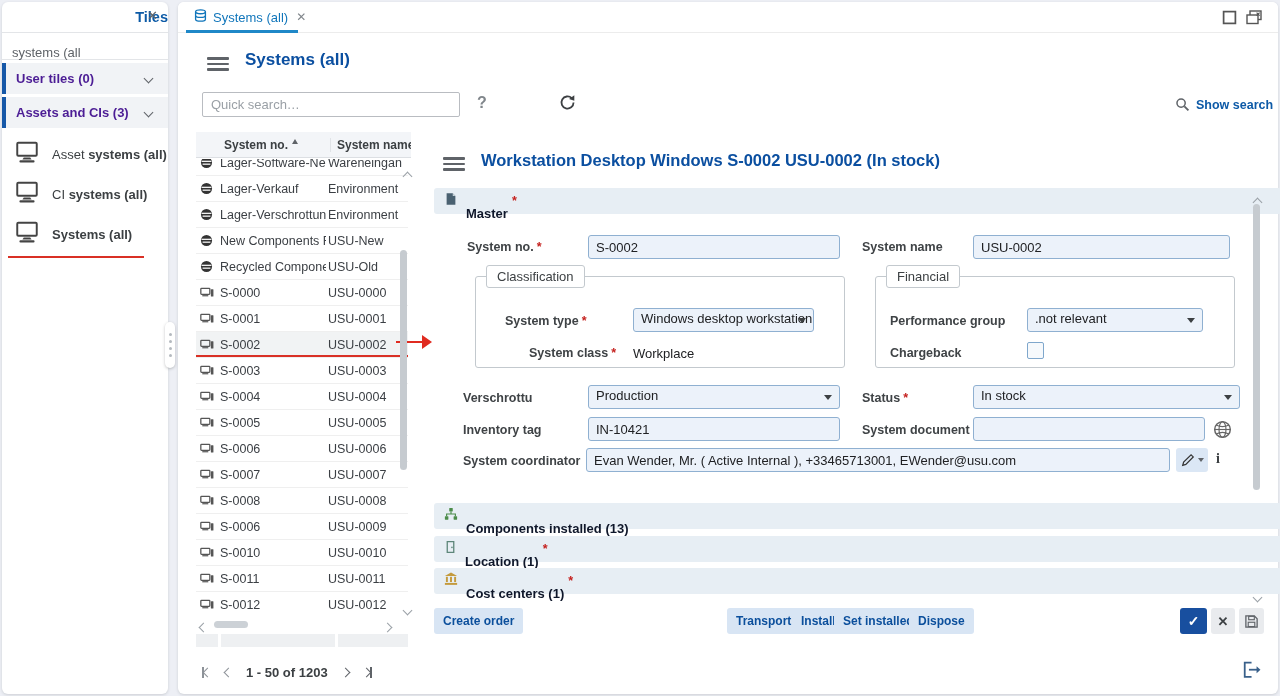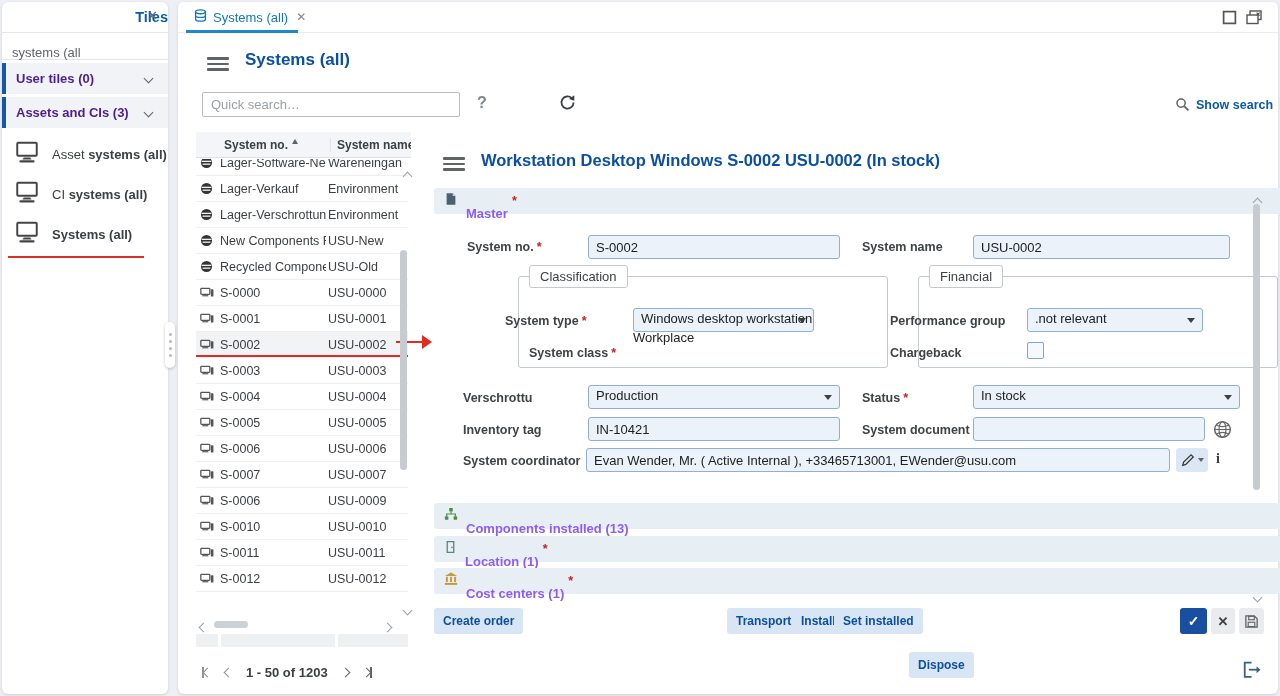--- a/index.html
+++ b/index.html
@@ -75,27 +75,27 @@
   .foot-strip { position:absolute; left:18px; top:632px; width:212px; height:13px; background:#eef0f2; }
   .foot-gap { position:absolute; top:632px; width:3px; height:13px; background:#fff; }
   .pager { position:absolute; left:24px; top:658px; height:24px; display:flex; align-items:center; gap:14px; color:#8d9298; }
   .pager .ptext { font-size:13px; font-weight:bold; color:#3c4043; }
   .pgbtn { display:flex; align-items:center; cursor:pointer; }
   .pgbar { display:inline-block; width:2px; height:11px; background:#8d9298; }
 
   
   .d-title { position:absolute; left:303px; top:149px; font-size:16.5px; font-weight:bold; color:#0b4fa0; }
   .secbar { position:absolute; left:256px; width:992px; height:26px; background:#e7eef4; border-radius:3px; display:flex; align-items:center; padding:0 10px; gap:8px; }
-  .secbar .slabel { font-size:13px; font-weight:bold; color:#8b5cf6;margin-top:24px; }
+  .secbar .slabel { font-size:13px; font-weight:bold; color:#0f172a;margin-top:24px; }
   .req { color:#c5221f; font-weight:bold; font-size:12.5px; margin-left:3px; }
   .flabel { position:absolute; font-size:12.5px; font-weight:bold; color:#3f4346; white-space:nowrap; }
   .fin { position:absolute; height:24px; background:#ecf2fa; border:1px solid #8fb0d1; border-radius:3px; font-size:13px; color:#202124; padding:0 7px; outline:none; font-family:inherit; }
   .fsel { position:absolute; height:24px; background:#ecf2fa; border:1px solid #8fb0d1; border-radius:3px; font-size:13px; color:#202124; padding:2px 22px 0 7px; cursor:pointer; white-space:nowrap; overflow:hidden; }
   .fsel .caret { position:absolute; right:7px; top:9px; width:0; height:0; border-left:4.5px solid transparent; border-right:4.5px solid transparent; border-top:5.5px solid #3c4043; }
-  .fset { position:absolute; border:1px solid #c3c9ce; border-radius:3px;margin-left:43px; }
+  .fset { position:absolute; border:1px solid #c3c9ce; border-radius:3px; }
   .fset legend { margin-left:10px; padding:3px 10px; border:1px solid #c3c9ce; border-radius:3px; background:#fff; font-size:13px; color:#3c4043; }
   .ftext { position:absolute; font-size:13px; color:#202124; }
   .fcheck { position:absolute; width:17px; height:17px; background:#f6f9fc; border:1.5px solid #7fa7cc; border-radius:2px; cursor:pointer; }
   .icobtn { position:absolute; display:flex; align-items:center; justify-content:center; cursor:pointer; }
   .pencil-btn { background:#dbe7f5; border-radius:3px; gap:3px; }
   .pencil-btn .mini-caret { width:0; height:0; border-left:3.5px solid transparent; border-right:3.5px solid transparent; border-top:4px solid #5f6368; }
   .info-i { font-size:14px; font-weight:bold; color:#3c4043; font-family:"Liberation Serif", serif; }
   .btn { position:absolute; top:606px; height:26px; display:flex; align-items:center; padding:0 9px; background:#d8e5f4; color:#0b4f9c; font-size:12px; font-weight:bold; border-radius:3px; cursor:pointer; white-space:nowrap; }
   .sqbtn { position:absolute; top:606px; height:26px; border-radius:3px; display:flex; align-items:center; justify-content:center; cursor:pointer; }
   .sq-check { background:#184f9f; color:#fff; font-size:14px; font-weight:bold; }
@@ -388,20 +388,32 @@
   </div>
         <div class="lrow">
 
     <span class="ric ic-computer">
       <svg width="14" height="12" viewBox="0 0 16 14">
               <rect x="0.8" y="1.5" width="10.5" height="7" rx="0.8" fill="none" stroke="#555" stroke-width="1.5"></rect>
               <rect x="2.5" y="9.5" width="7" height="1.4" fill="#555"></rect>
               <rect x="12.5" y="2.5" width="3" height="8.5" rx="0.6" fill="#555"></rect>
             </svg>
     </span>
+    <span class="c-no">S-0008</span>
+    <span class="c-name">USU-0008</span>
+  </div>
+        <div class="lrow">
+
+    <span class="ric ic-computer">
+      <svg width="14" height="12" viewBox="0 0 16 14">
+              <rect x="0.8" y="1.5" width="10.5" height="7" rx="0.8" fill="none" stroke="#555" stroke-width="1.5"></rect>
+              <rect x="2.5" y="9.5" width="7" height="1.4" fill="#555"></rect>
+              <rect x="12.5" y="2.5" width="3" height="8.5" rx="0.6" fill="#555"></rect>
+            </svg>
+    </span>
     <span class="c-no">S-0006</span>
     <span class="c-name">USU-0009</span>
   </div>
         <div class="lrow">
 
     <span class="ric ic-computer">
       <svg width="14" height="12" viewBox="0 0 16 14">
               <rect x="0.8" y="1.5" width="10.5" height="7" rx="0.8" fill="none" stroke="#555" stroke-width="1.5"></rect>
               <rect x="2.5" y="9.5" width="7" height="1.4" fill="#555"></rect>
               <rect x="12.5" y="2.5" width="3" height="8.5" rx="0.6" fill="#555"></rect>
@@ -491,21 +503,21 @@
   <input class="fin" style="left: 410px; top: 233px; width: 252px;" value="S-0002">
   <span class="flabel" style="left:684px; top:238px;">System name</span>
   <input class="fin" style="left: 795px; top: 233px; width: 257px;" value="USU-0002">
 
   <fieldset class="fset" style="left:297px; top:263px; width:370px; height:103px;">
     <legend>Classification</legend>
   </fieldset>
   <span class="flabel" style="left:327px; top:312px;"><span>System type</span><span class="req">*</span></span>
   <div class="fsel" style="left:455px; top:306px; width:181px;"><span>Windows desktop workstation</span><span class="caret"></span></div>
   <span class="flabel" style="left:327px; top:344px;margin-left:24px;"><span>System class</span><span class="req">*</span></span>
-  <span class="ftext" style="left:455px; top:328px;">Workplace</span>
+  <span class="ftext" style="left:455px; top:344px;">Workplace</span>
 
   <fieldset class="fset" style="left:697px; top:263px; width:360px; height:103px;">
     <legend>Financial</legend>
   </fieldset>
   <span class="flabel" style="left:712px; top:312px;">Performance group</span>
   <div class="fsel" style="left:849px; top:306px; width:176px;"><span>.not relevant</span><span class="caret"></span></div>
   <span class="flabel" style="left:712px; top:344px;">Chargeback</span>
   <span class="fcheck" style="left:849px; top:340px;"></span>
 
   <span class="flabel" style="left:285px; top:389px;">Verschrottu</span>
@@ -575,21 +587,21 @@
     </span>
     <span class="slabel">Cost centers (1)</span>
       <span class="req" style="margin-left:-4px;">*</span>
 
   </div>
 
   <span class="btn" style="left:256px;">Create order</span>
   <span class="btn" style="left:549px;">Transport</span>
   <span class="btn" style="left:614px;">Install</span>
   <span class="btn" style="left:656px;">Set installed</span>
-  <span class="btn" style="left:731px;margin-top:44px;">Dispose</span>
+  <span class="btn" style="left:731px;">Dispose</span>
   <span class="sqbtn sq-check" style="left:1002px; width:27px;">✓</span>
   <span class="sqbtn sq-grey" style="left:1033px; width:24px;">✕</span>
   <span class="sqbtn sq-grey" style="left:1061px; width:25px;">
     <svg width="15" height="15" viewBox="0 0 16 16">
         <path d="M2 2 h9 l3 3 v9 H2 z" fill="none" stroke="#5f6368" stroke-width="1.4"></path>
         <rect x="5" y="2.5" width="6" height="3.6" fill="none" stroke="#5f6368" stroke-width="1.2"></rect>
         <rect x="4.5" y="8.8" width="7" height="4.6" fill="none" stroke="#5f6368" stroke-width="1.2"></rect>
       </svg>
   </span>
 

